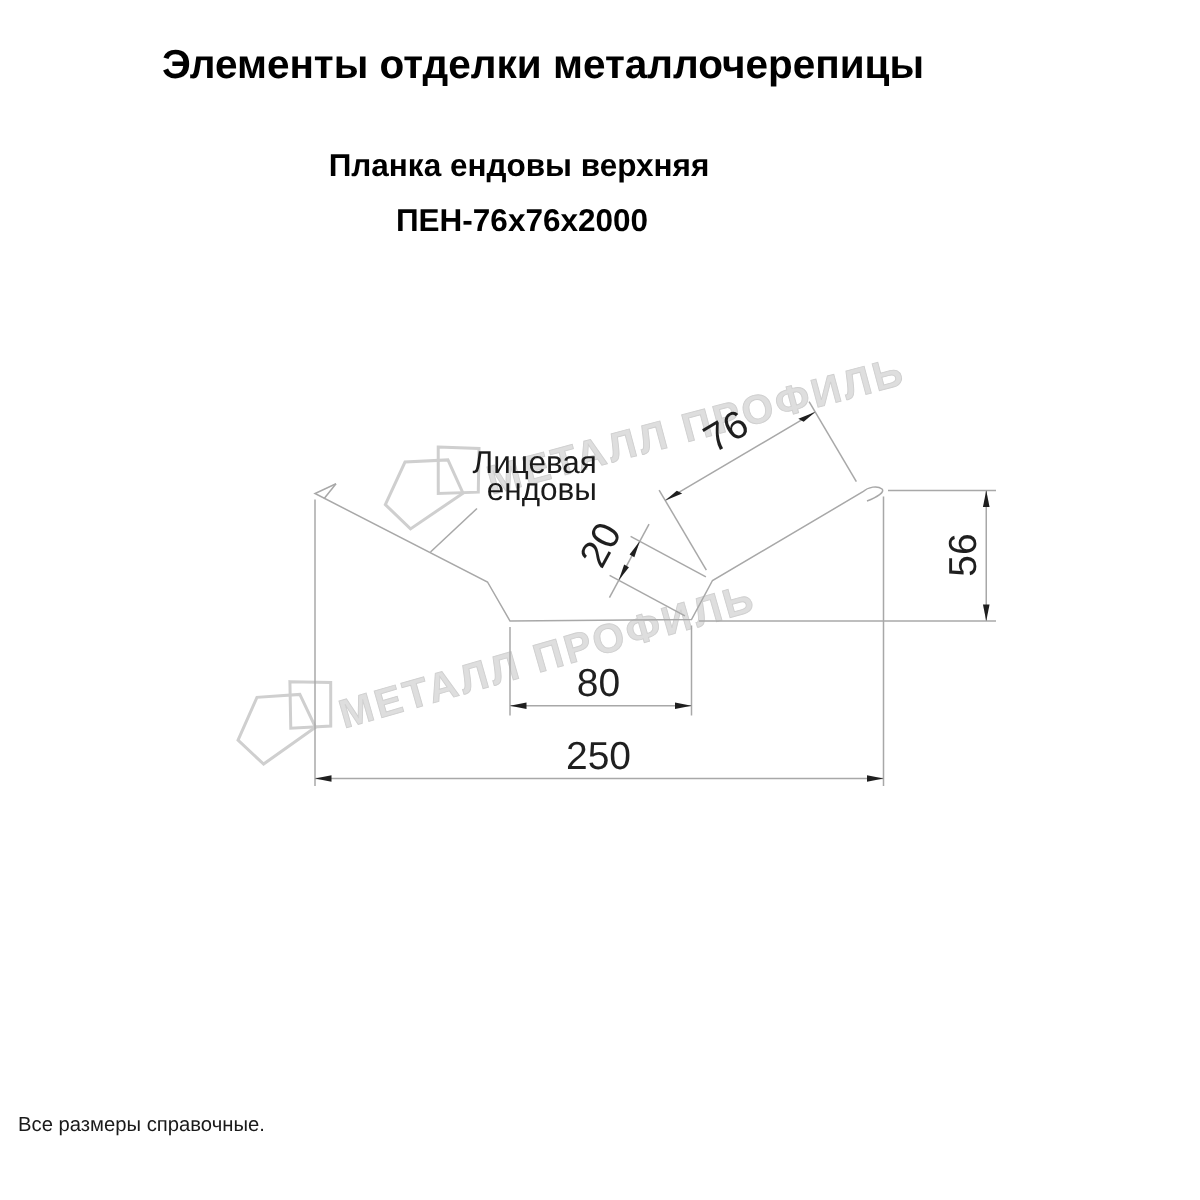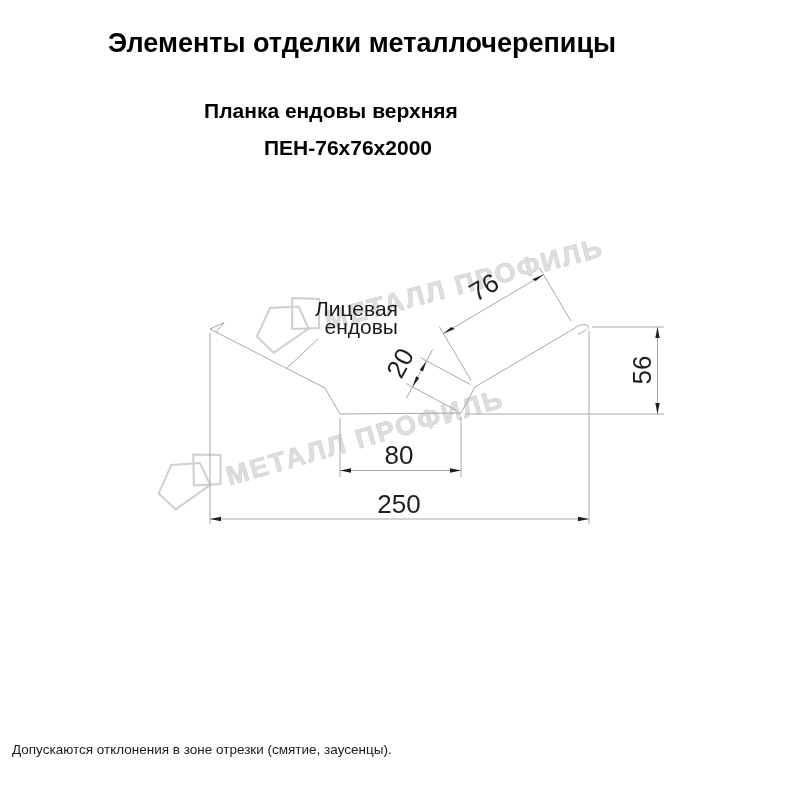--- a/index.html
+++ b/index.html
@@ -28,21 +28,21 @@
   .dimline{stroke:var(--line);stroke-width:1;fill:none;}
   .arrow{fill:var(--arrow);stroke:none;}
   .dimnum{font-size:26px;fill:var(--dimtext);}
   .wm-text{font-size:27px;font-weight:bold;fill:var(--wm);stroke:var(--wm-stroke);stroke-width:.6;letter-spacing:2px;}
   .wm-logo{fill:none;stroke:var(--wm-stroke);stroke-width:2;}
 </style>
 </head>
 <body>
 
 <div class="abs center title" style="left:362px;top:28px;">Элементы отделки металлочерепицы</div>
-<div class="abs center subtitle" style="left:331px;top:99px;">Планка ендовы верхняя</div>
+<div class="abs center subtitle" style="left:346px;top:99px;">Планка ендовы верхняя</div>
 <div class="abs center model" style="left:348px;top:136px;">ПЕН-76х76х2000</div>
 
 <svg width="800" height="800" viewBox="0 0 800 800">
 
   <g transform="translate(260,348) rotate(-15)">
     <polygon class="wm-logo" points="0,-12 20,-36 48,-30 52,-6 12,8"></polygon>
     <polygon class="wm-logo" points="44,-40 70,-32 62,-4 36,-10"></polygon>
     <text class="wm-text" x="70" y="0">МЕТАЛЛ ПРОФИЛЬ</text>
   </g>
   <g transform="translate(162,505) rotate(-16)">
@@ -104,14 +104,14 @@
     <text class="dimnum" x="402" y="364" text-anchor="middle" dominant-baseline="middle" transform="rotate(-61.7,402,364)">20</text>
   </g>
 </svg>
 
 <div class="abs face-label" style="left:315px;top:300px;">
   <div>Лицевая</div>
   <div>ендовы</div>
 </div>
 
 <div class="abs notes" style="left:12px;top:740px;">
-  <div>Допускаются отклонения в зоне отрезки (смятие, заусенцы).</div>
+  <div>Все размеры справочные.</div>
 </div>
 
 </body></html>

